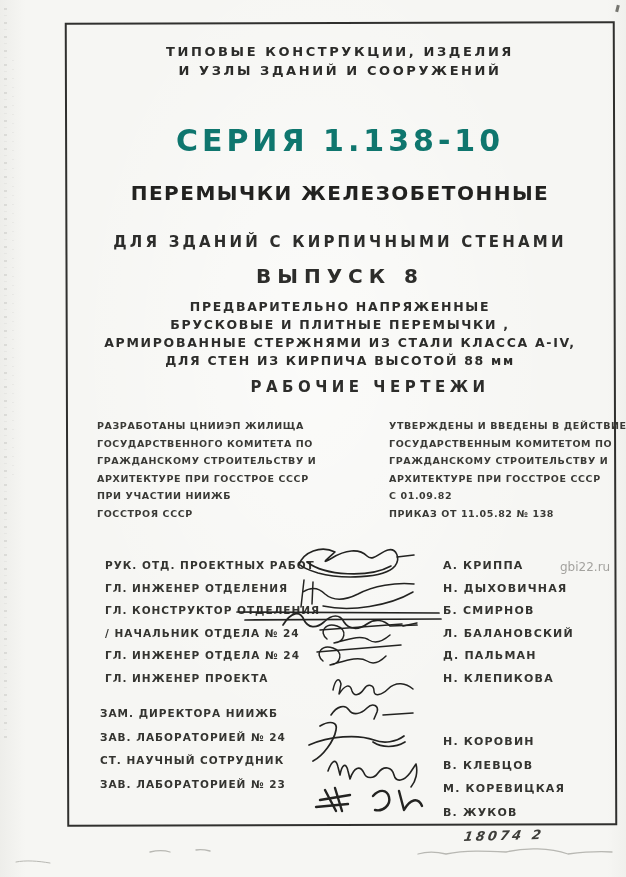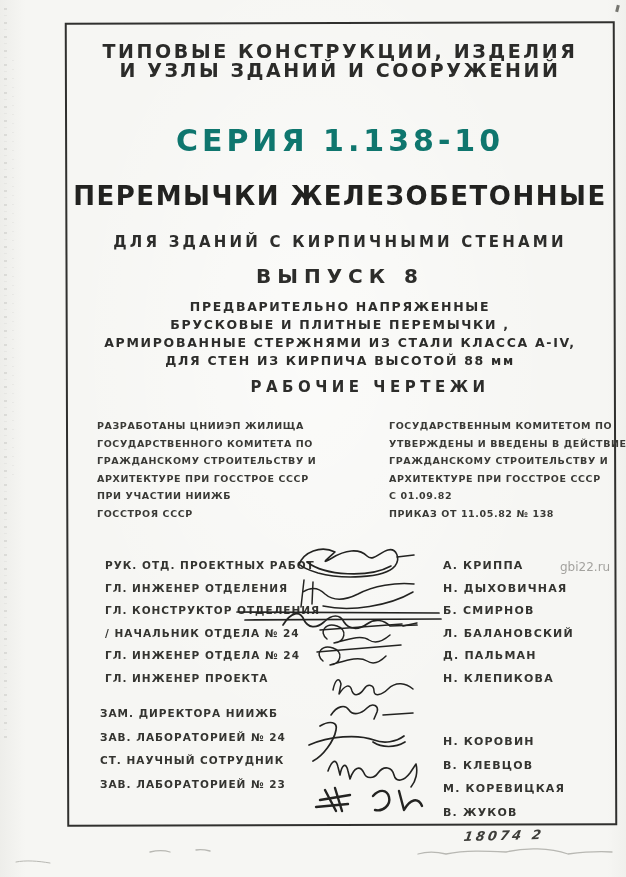--- a/index.html
+++ b/index.html
@@ -26,23 +26,23 @@
     position:absolute;left:66px;top:22px;width:546px;height:800px;
     border:2px solid #30302e;
     transform:rotate(-0.18deg);
     background:transparent;
   }
   .scan-tick{
     position:absolute;left:616px;top:5px;width:3px;height:7px;background:#55554f;transform:rotate(14deg);opacity:.8;
   }
   .t{position:absolute;white-space:nowrap;}
   .center{left:67px;width:546px;text-align:center;}
-  .header-block{top:42px;font-size:19px;font-weight:bold;letter-spacing:2.6px;line-height:19px;color:#2b2b29;}
+  .header-block{top:42px;font-size:13px;font-weight:bold;letter-spacing:2.6px;line-height:19px;color:#2b2b29;}
   .series-title{top:123px;font-size:30px;font-weight:bold;letter-spacing:4px;color:#0f766e;}
-  .main-title{top:181px;font-size:26px;font-weight:bold;letter-spacing:1.5px;color:#222220;}
+  .main-title{top:181px;font-size:20px;font-weight:bold;letter-spacing:1.5px;color:#222220;}
   .subtitle{top:233px;font-size:15px;font-weight:bold;letter-spacing:3.2px;}
   .issue{top:264px;font-size:20px;font-weight:bold;letter-spacing:6px;}
   .desc{top:298px;font-size:12.5px;font-weight:bold;letter-spacing:1.7px;line-height:18px;}
   .drawings{top:378px;font-size:15px;font-weight:bold;letter-spacing:4.5px;padding-left:30px;}
   .smallcol{font-size:9.5px;font-weight:bold;letter-spacing:.6px;line-height:17.5px;color:#3a3a36;white-space:normal;}
   .developed{left:97px;top:417px;width:248px;}
   .approved{left:389px;top:417px;width:230px;}
   .smallcol div{white-space:nowrap;}
   .sig-table{position:absolute;}
   .sig-table-1{left:105px;top:556px;width:478px;}
@@ -95,22 +95,22 @@
 <div class="t smallcol developed">
   <div>РАЗРАБОТАНЫ  ЦНИИЭП  ЖИЛИЩА</div>
   <div>ГОСУДАРСТВЕННОГО  КОМИТЕТА  ПО</div>
   <div>ГРАЖДАНСКОМУ  СТРОИТЕЛЬСТВУ  И</div>
   <div>АРХИТЕКТУРЕ  ПРИ ГОССТРОЕ  СССР</div>
   <div>ПРИ  УЧАСТИИ  НИИЖБ</div>
   <div>ГОССТРОЯ  СССР</div>
 </div>
 
 <div class="t smallcol approved">
+  <div>УТВЕРЖДЕНЫ И ВВЕДЕНЫ В ДЕЙСТВИЕ</div>
   <div>ГОСУДАРСТВЕННЫМ  КОМИТЕТОМ  ПО</div>
-  <div>УТВЕРЖДЕНЫ И ВВЕДЕНЫ В ДЕЙСТВИЕ</div>
   <div>ГРАЖДАНСКОМУ  СТРОИТЕЛЬСТВУ И</div>
   <div>АРХИТЕКТУРЕ  ПРИ ГОССТРОЕ СССР</div>
   <div>С  01.09.82</div>
   <div>ПРИКАЗ   ОТ  11.05.82    № 138</div>
 </div>
 
 <div class="sig-table sig-table-1">
   <div class="sig-row">
     <span class="sig-role">РУК. ОТД. ПРОЕКТНЫХ  РАБОТ</span>
     <span class="sig-name">А. КРИППА</span>

